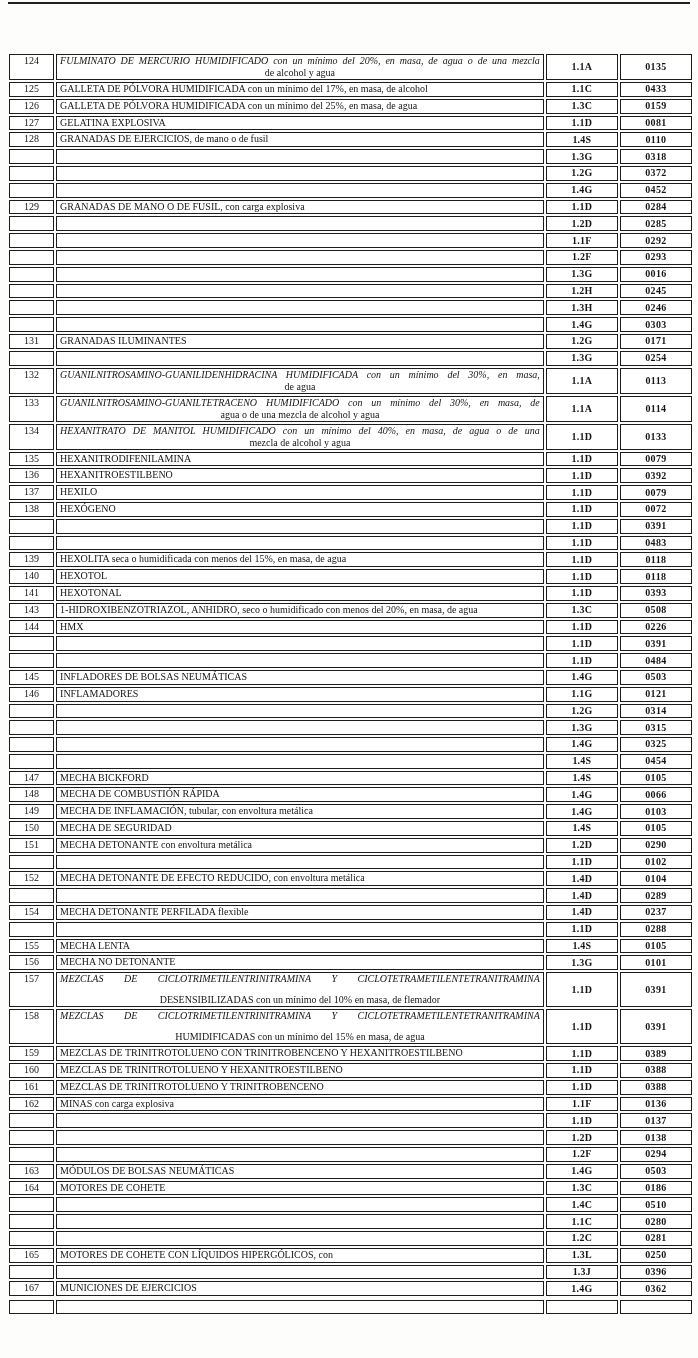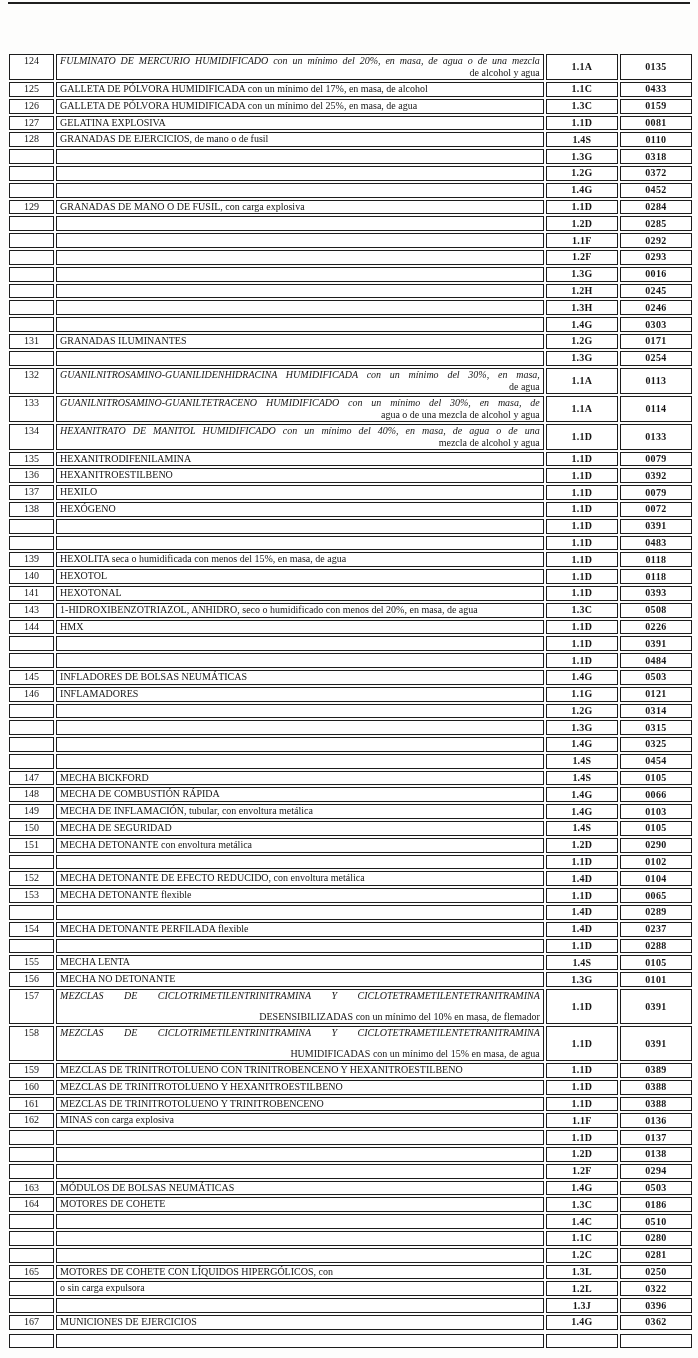--- a/index.html
+++ b/index.html
@@ -43,21 +43,21 @@
   table.t tr { height: 14.8px; }
   td.num  { text-align: center; vertical-align: top; }
   td.desc { text-align: left;   vertical-align: top; padding-left: 4px; }
   td.cls  { font-weight: bold; text-align: center; vertical-align: middle; letter-spacing: .2px; }
   td.un   { font-weight: bold; text-align: center; vertical-align: middle; letter-spacing: .4px; }
   .line1 {
     text-align: justify;
     text-align-last: justify;
     font-style: italic;
   }
-  .line2 { text-align: right; }
+  .line2 { text-align: center; }
   .line2.gap { margin-top: 9px; }
   table.bottom-cut { margin-top: 0; }
   table.bottom-cut tr { height: 14px; }
 </style>
 </head>
 <body>
 
 <div class="page">
 
   <div class="edge-sliver"></div>
@@ -358,26 +358,20 @@
           <td class="cls">1.1D</td>
           <td class="un">0102</td>
         </tr>
         <tr>
           <td class="num">152</td>
           <td class="desc">MECHA DETONANTE DE EFECTO REDUCIDO, con envoltura metálica</td>
           <td class="cls">1.4D</td>
           <td class="un">0104</td>
         </tr>
         <tr>
-          <td class="num">153</td>
-          <td class="desc">MECHA DETONANTE flexible</td>
-          <td class="cls">1.1D</td>
-          <td class="un">0065</td>
-        </tr>
-        <tr>
           <td class="num"></td>
           <td class="desc"></td>
           <td class="cls">1.4D</td>
           <td class="un">0289</td>
         </tr>
         <tr>
           <td class="num">154</td>
           <td class="desc">MECHA DETONANTE PERFILADA flexible</td>
           <td class="cls">1.4D</td>
           <td class="un">0237</td>
@@ -488,26 +482,20 @@
           <td class="num"></td>
           <td class="desc"></td>
           <td class="cls">1.2C</td>
           <td class="un">0281</td>
         </tr>
         <tr>
           <td class="num">165</td>
           <td class="desc">MOTORES DE COHETE CON LÍQUIDOS HIPERGÓLICOS, con</td>
           <td class="cls">1.3L</td>
           <td class="un">0250</td>
-        </tr>
-        <tr>
-          <td class="num"></td>
-          <td class="desc">o sin carga expulsora</td>
-          <td class="cls">1.2L</td>
-          <td class="un">0322</td>
         </tr>
         <tr>
           <td class="num"></td>
           <td class="desc"></td>
           <td class="cls">1.3J</td>
           <td class="un">0396</td>
         </tr>
         <tr>
           <td class="num">167</td>
           <td class="desc">MUNICIONES DE EJERCICIOS</td>

